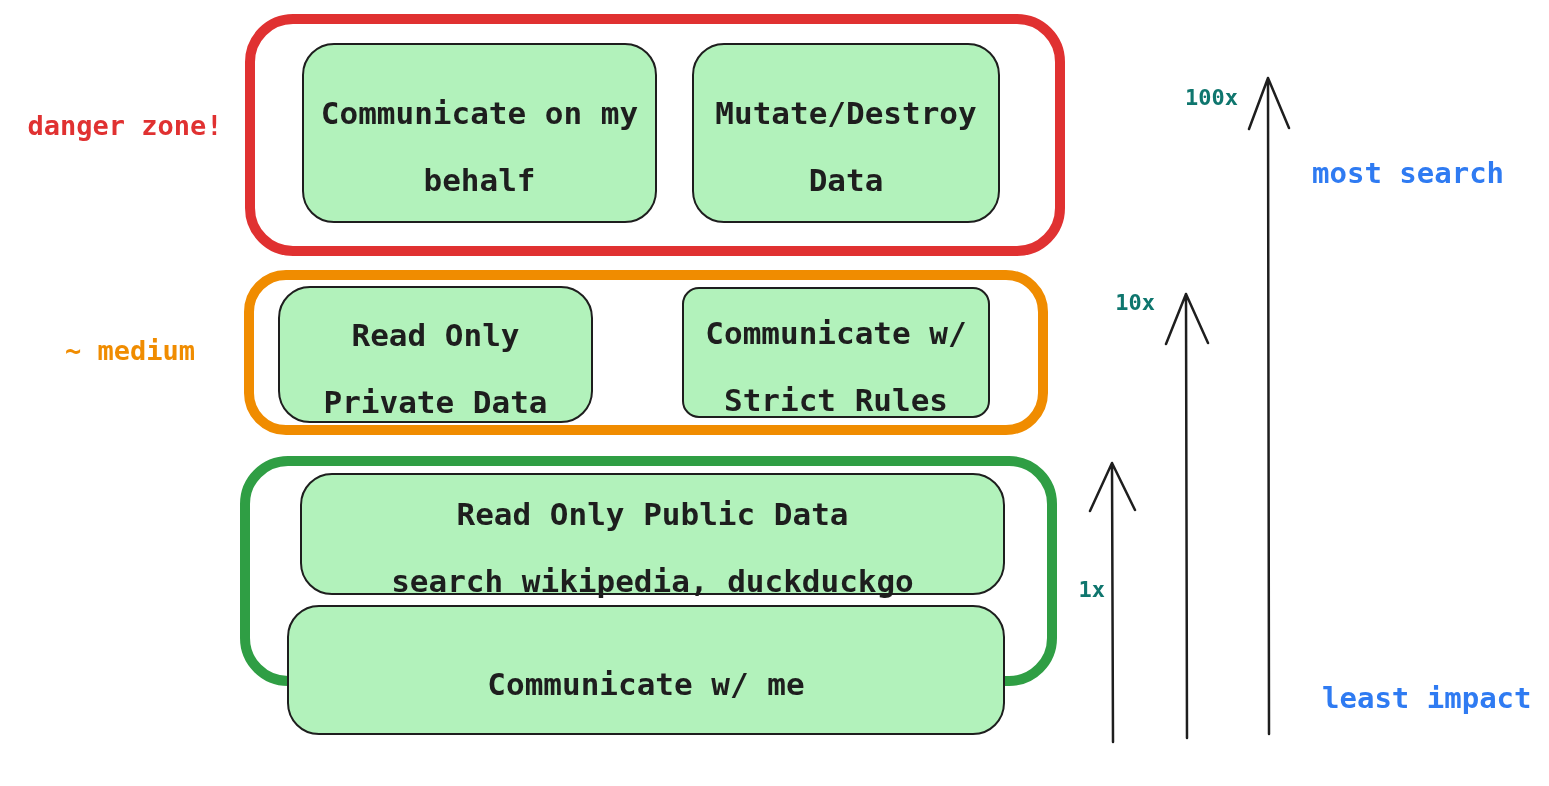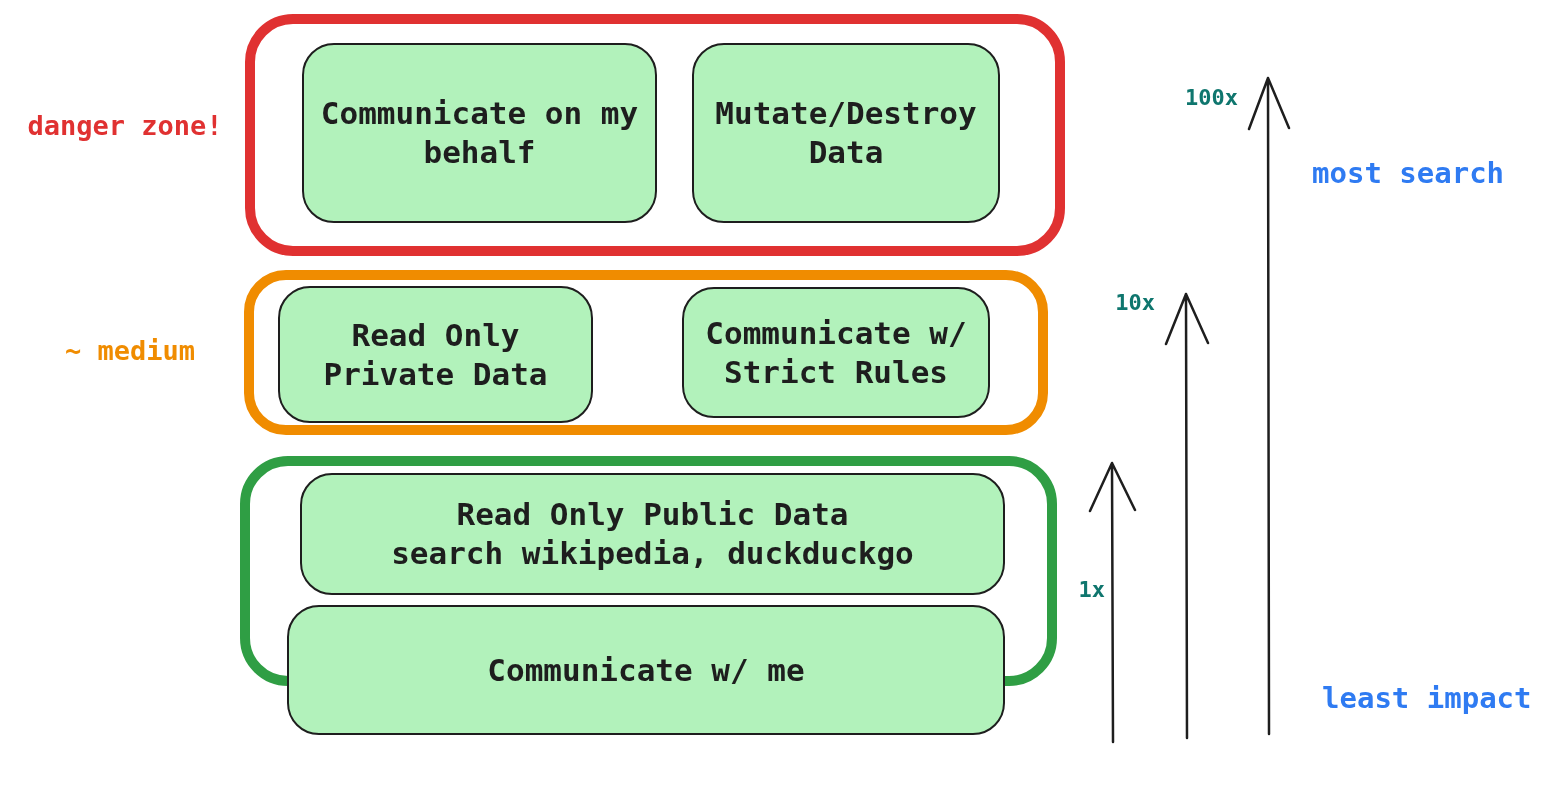--- a/index.html
+++ b/index.html
@@ -57,21 +57,21 @@
     font-size: 31px;
     line-height: 39px;
     font-weight: bold;
     color: #1e1e1e;
   }
   
   .box-a { left: 47px;  top: 19px;  width: 355px; height: 180px; }
   .box-b { left: 437px; top: 19px;  width: 308px; height: 180px; }
   
   .box-c { left: 24px;  top: 6px;   width: 315px; height: 137px; }
-  .box-d { left: 428px; top: 7px;   width: 308px; height: 131px; }
+  .box-d { left: 428px; top: 7px;   width: 308px; height: 131px; border-radius: 17px; }
   
   .box-e { left: 50px;  top: 7px;   width: 705px; height: 122px; }
   .box-f { left: 37px;  top: 139px; width: 718px; height: 130px; }
 
   
   .side-label {
     position: absolute;
     font-size: 27px;
     font-weight: bold;
     text-align: center;
@@ -112,21 +112,21 @@
   .impact-label {
     position: absolute;
     font-size: 29px;
     font-weight: bold;
     color: #2f7bf2;
     white-space: nowrap;
   }
   .impact-label.most  { left: 1312px; top: 156px; }
   .impact-label.least { left: 1322px; top: 681px; }
 
-  .bline { display: block; }
+  .bline { display: block; margin-top: 28px; }
 </style>
 </head>
 <body>
 
 <div class="canvas">
 
   <div class="side-label danger-text">danger zone!</div>
   <div class="side-label medium-text">~ medium</div>
 
   <div class="zone danger">

